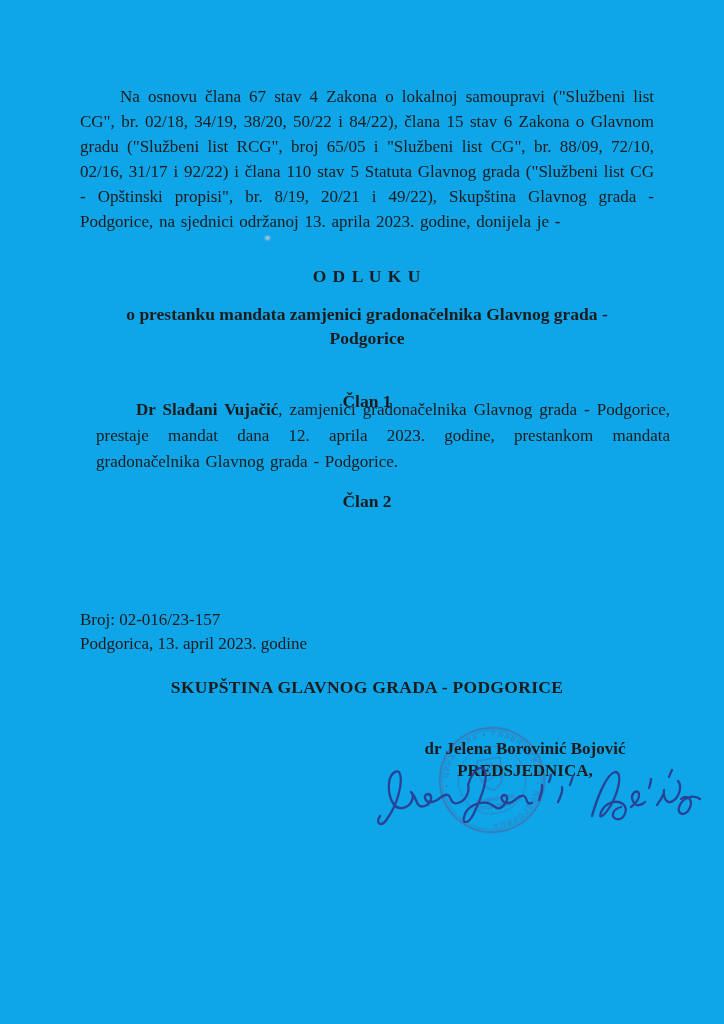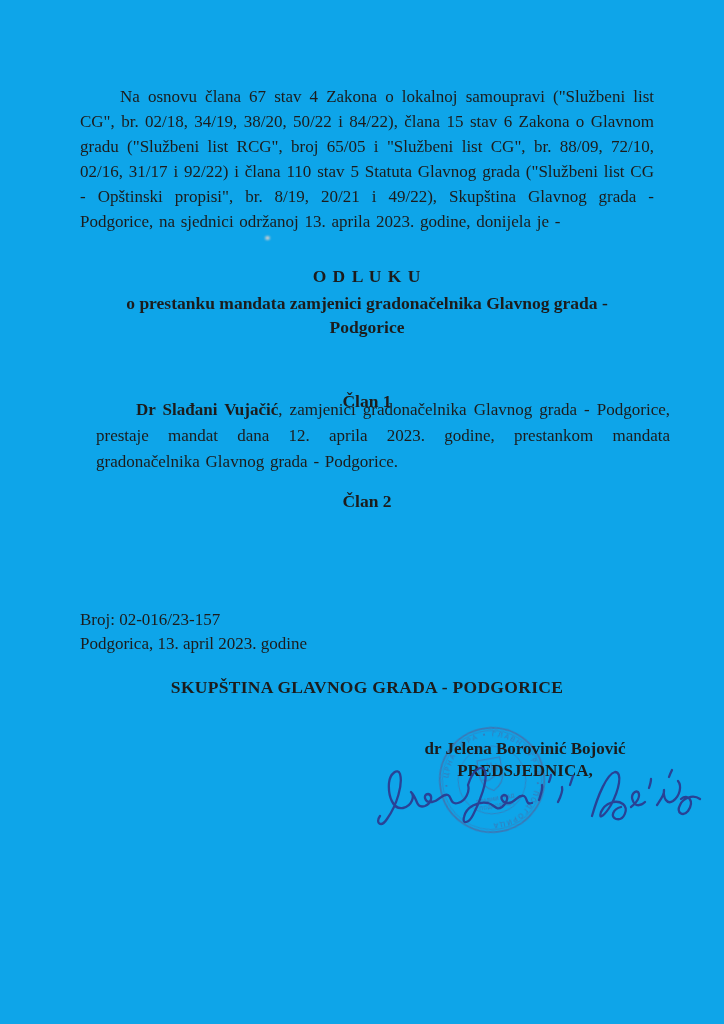--- a/index.html
+++ b/index.html
@@ -33,21 +33,21 @@
     text-align: center;
     margin: 0;
   }
   .title {
     top: 266px;
     font-size: 17.5px;
     font-weight: bold;
     letter-spacing: 1px;
   }
   .subtitle {
-    top: 291px;
+    top: 302px;
     font-size: 17.5px;
     font-weight: bold;
     line-height: 24px;
   }
   .subtitle span { display: block; }
   .article-heading {
     font-size: 17.5px;
     font-weight: bold;
   }
   .clan1-heading { top: 391px; }

